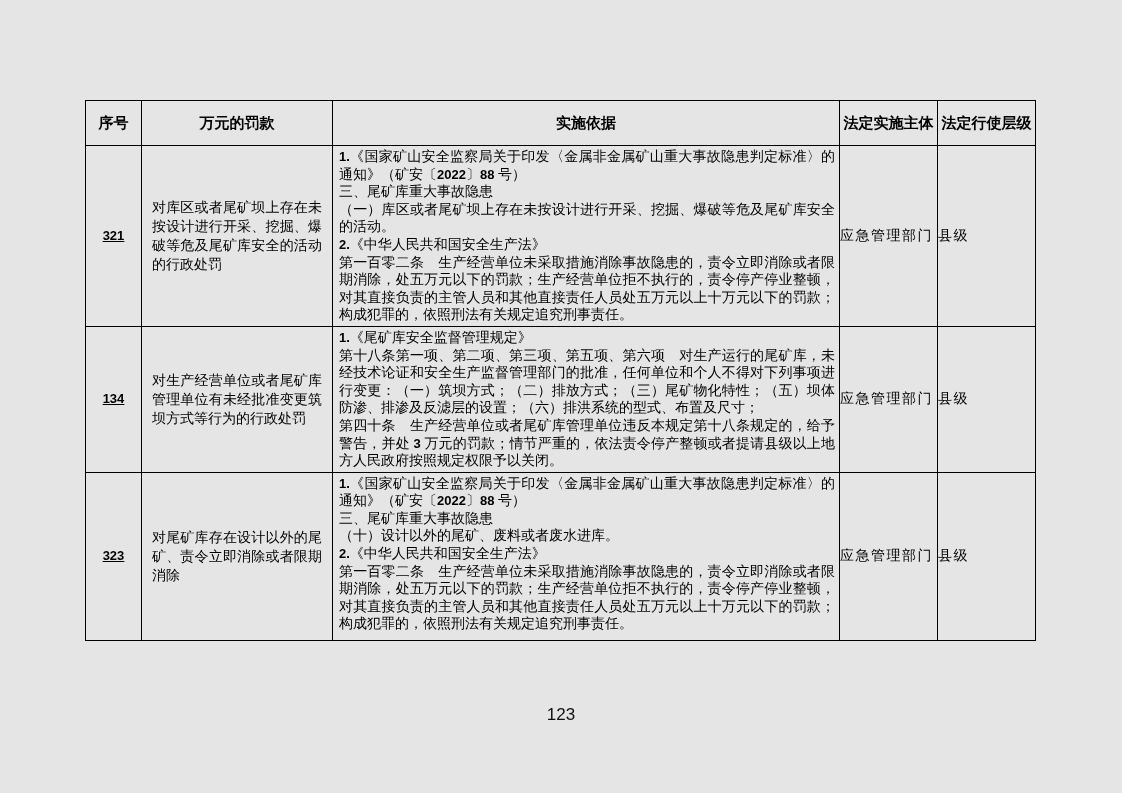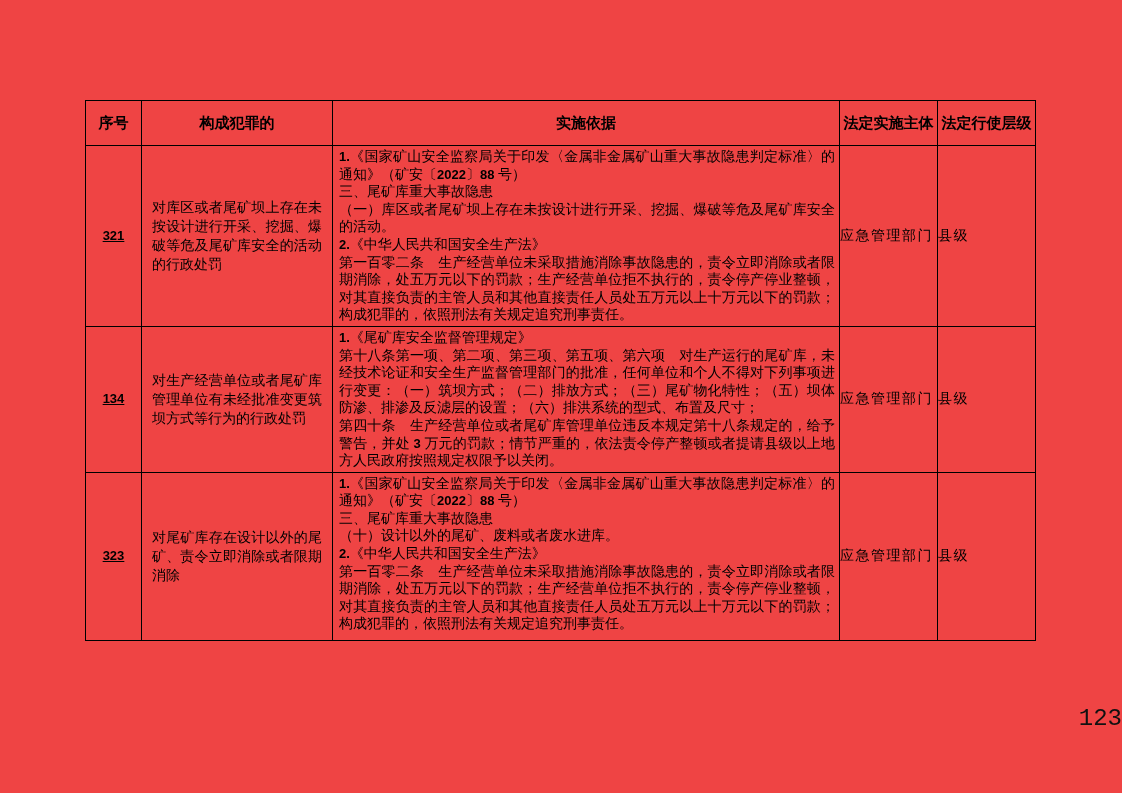--- a/index.html
+++ b/index.html
@@ -1,21 +1,21 @@
 <!DOCTYPE html>
 <html><head>
 <meta charset="utf-8">
 <style>
   * { margin: 0; padding: 0; box-sizing: border-box; }
   html, body { background: #ffffff; }
   .page {
     position: relative;
     width: 1122px;
     height: 793px;
-    background: #ef4444;
+    background: #e5e5e5;
     color: #000000;
     font-family: "Liberation Serif", "DejaVu Serif", serif;
     overflow: hidden;
   }
   table.doc-table {
     position: absolute;
     left: 85px;
     top: 100px;
     width: 950px;
     border-collapse: collapse;
@@ -73,44 +73,44 @@
     font-family: "Liberation Sans", "DejaVu Sans", sans-serif;
     font-weight: bold;
     font-size: 13px;
     letter-spacing: 0;
   }
   .page-number {
     position: absolute;
     left: 0;
     right: 0;
     top: 705px;
-    text-align: right;
-    font-family: Liberation Mono, monospace;
-    font-size: 24px;
+    text-align: center;
+    font-family: Liberation Sans, sans-serif;
+    font-size: 17px;
     color: #111111;
   }
 </style>
 </head>
 <body>
 
 <div class="page">
 
   <table class="doc-table">
     <colgroup>
       <col style="width:56px">
       <col style="width:191px">
       <col style="width:507px">
       <col style="width:98px">
       <col style="width:98px">
     </colgroup>
 
     <tbody>
         <tr class="header-row">
       <th class="hcell">序号</th>
-      <th class="hcell">构成犯罪的</th>
+      <th class="hcell">万元的罚款</th>
       <th class="hcell">实施依据</th>
       <th class="hcell">法定实施主体</th>
       <th class="hcell">法定行使层级</th>
     </tr>
 
 
     <tr class="item-row-321">
       <td class="seq-cell"><b class="num">321</b></td>
       <td class="name-cell">对库区或者尾矿坝上存在未按设计进行开采、挖掘、爆破等危及尾矿库安全的活动的行政处罚</td>
       <td class="basis-cell"><b class="num">1.</b>《国家矿山安全监察局关于印发〈金属非金属矿山重大事故隐患判定标准〉的通知》（矿安〔<b class="num">2022</b>〕<b class="num">88</b> 号）

